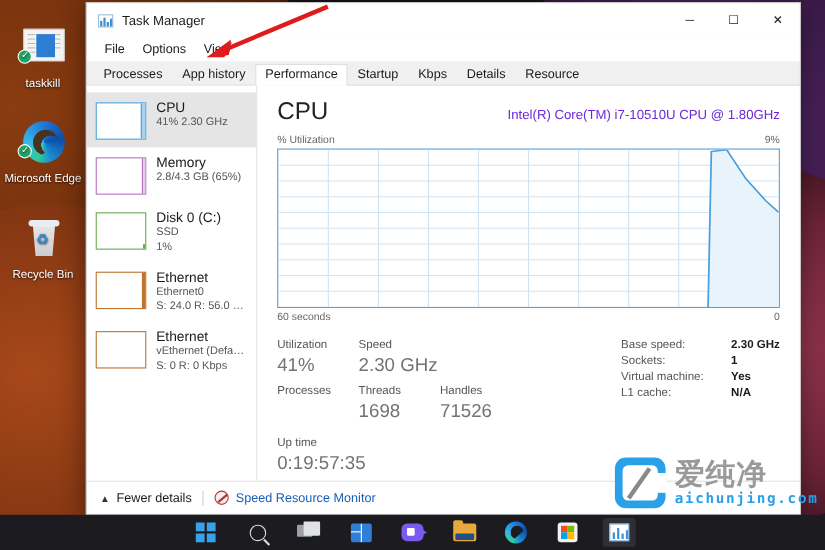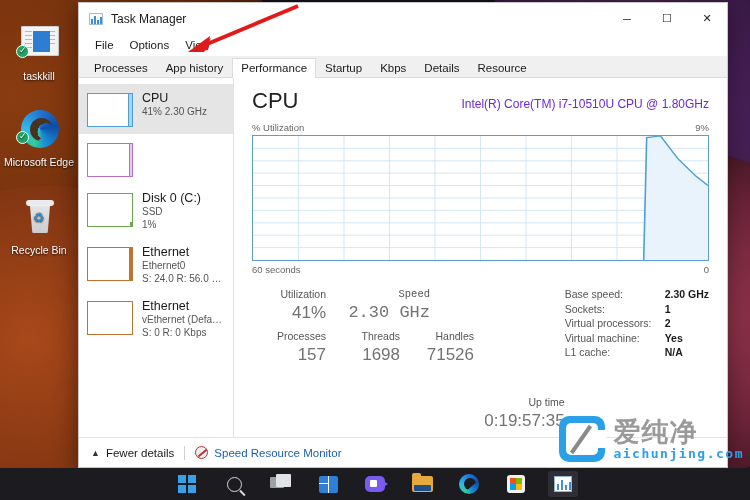--- a/index.html
+++ b/index.html
@@ -123,33 +123,33 @@
   .chart-lab { font-size: 9.5px; color:#666; }
 
   .chart-box { margin-top: 2px; height: 162px; border:1px solid #5b9ed4; position:relative;
                background:#fff; overflow:hidden; }
   .chart-svg { position:absolute; inset:0; width:100%; height:100%; display:block; }
 
   .chart-foot { display:flex; justify-content:space-between; margin-top: 3px; }
 
   
   .stats { display:flex; margin-top: 12px; }
-  .stats-mid { flex:1;text-align:right; }
+  .stats-mid { flex:1; }
   .stat-row { display:flex; }
   .stat-cell { width: 74px; }
-  .stat-cell.wide { width: 104px; font-family: Liberation Mono, monospace; }
+  .stat-cell.wide { width: 104px; }
   .stat-k { font-size: 10.5px; color:#555; line-height:14px; }
   .stat-v { font-size: 17px; color:#737373; line-height:24px; margin-bottom:4px; }
 
   .info-table { margin-left: 0; }
   .info-row { display:flex; line-height: 14.5px; }
   .info-k { width: 100px; font-size: 10.5px; color:#555; }
   .info-v { font-size: 10.5px; color:#1a1a1a; font-weight:bold; }
 
-  .uptime { margin-top: 24px; }
+  .uptime { margin-top: 5px; }
   .uptime .stat-k { font-size:10.5px; }
   .uptime .stat-v { font-size: 17px; }
 
   
   .tm-foot { height: 30px; flex:0 0 30px; background:#fff; border-top:1px solid #e4e4e4;
              display:flex; align-items:center; padding-left: 12px; }
   .foot-link { font-size: 11.5px; color:#1a1a1a; cursor:default; display:flex; align-items:center; }
   .chev { font-size: 9px; margin-right:6px; color:#333; }
   .foot-sep { width:1px; height:14px; background:#d0d0d0; margin:0 10px; }
   .res-ico { width:13px; height:13px; border-radius:50%; border:1.5px solid #b33;
@@ -308,20 +308,24 @@
           <div class="side-text">
             <div class="side-title">CPU</div>
             <div class="side-sub">41% 2.30 GHz</div>
           </div>
         </div>
 
         <div class="side-item">
           <div class="mini-graph" style="border-color:#b66fc6">
             <div class="mini-fill" style="width:3px;background:#e3cdea;border-left:1px solid #b66fc6"></div>
           </div>
+          <div class="side-text">
+            <div class="side-title">Memory</div>
+            <div class="side-sub">2.8/4.3 GB (65%)</div>
+          </div>
         </div>
 
         <div class="side-item">
           <div class="mini-graph" style="border-color:#6aa84f">
             <div class="mini-fill" style="width:2px;height:4px;background:#6aa84f"></div>
           </div>
           <div class="side-text">
             <div class="side-title">Disk 0 (C:)</div>
             <div class="side-sub">SSD</div>
             <div class="side-sub">1%</div>
@@ -402,21 +406,20 @@
                 <div class="stat-v">41%</div>
               </div>
               <div class="stat-cell wide">
                 <div class="stat-k">Speed</div>
                 <div class="stat-v">2.30 GHz</div>
               </div>
             </div>
             <div class="stat-row">
               <div class="stat-cell">
                 <div class="stat-k">Processes</div>
-                <div class="stat-v">157</div>
               </div>
               <div class="stat-cell">
                 <div class="stat-k">Threads</div>
                 <div class="stat-v">1698</div>
               </div>
               <div class="stat-cell">
                 <div class="stat-k">Handles</div>
                 <div class="stat-v">71526</div>
               </div>
             </div>
@@ -429,24 +432,20 @@
           <div class="info-table">
             <div class="info-row">
               <span class="info-k">Base speed:</span>
               <span class="info-v">2.30 GHz</span>
             </div>
             <div class="info-row">
               <span class="info-k">Sockets:</span>
               <span class="info-v">1</span>
             </div>
             <div class="info-row">
-              <span class="info-k">Virtual processors:</span>
-              <span class="info-v">2</span>
-            </div>
-            <div class="info-row">
               <span class="info-k">Virtual machine:</span>
               <span class="info-v">Yes</span>
             </div>
             <div class="info-row">
               <span class="info-k">L1 cache:</span>
               <span class="info-v">N/A</span>
             </div>
           </div>
         </div>
 

